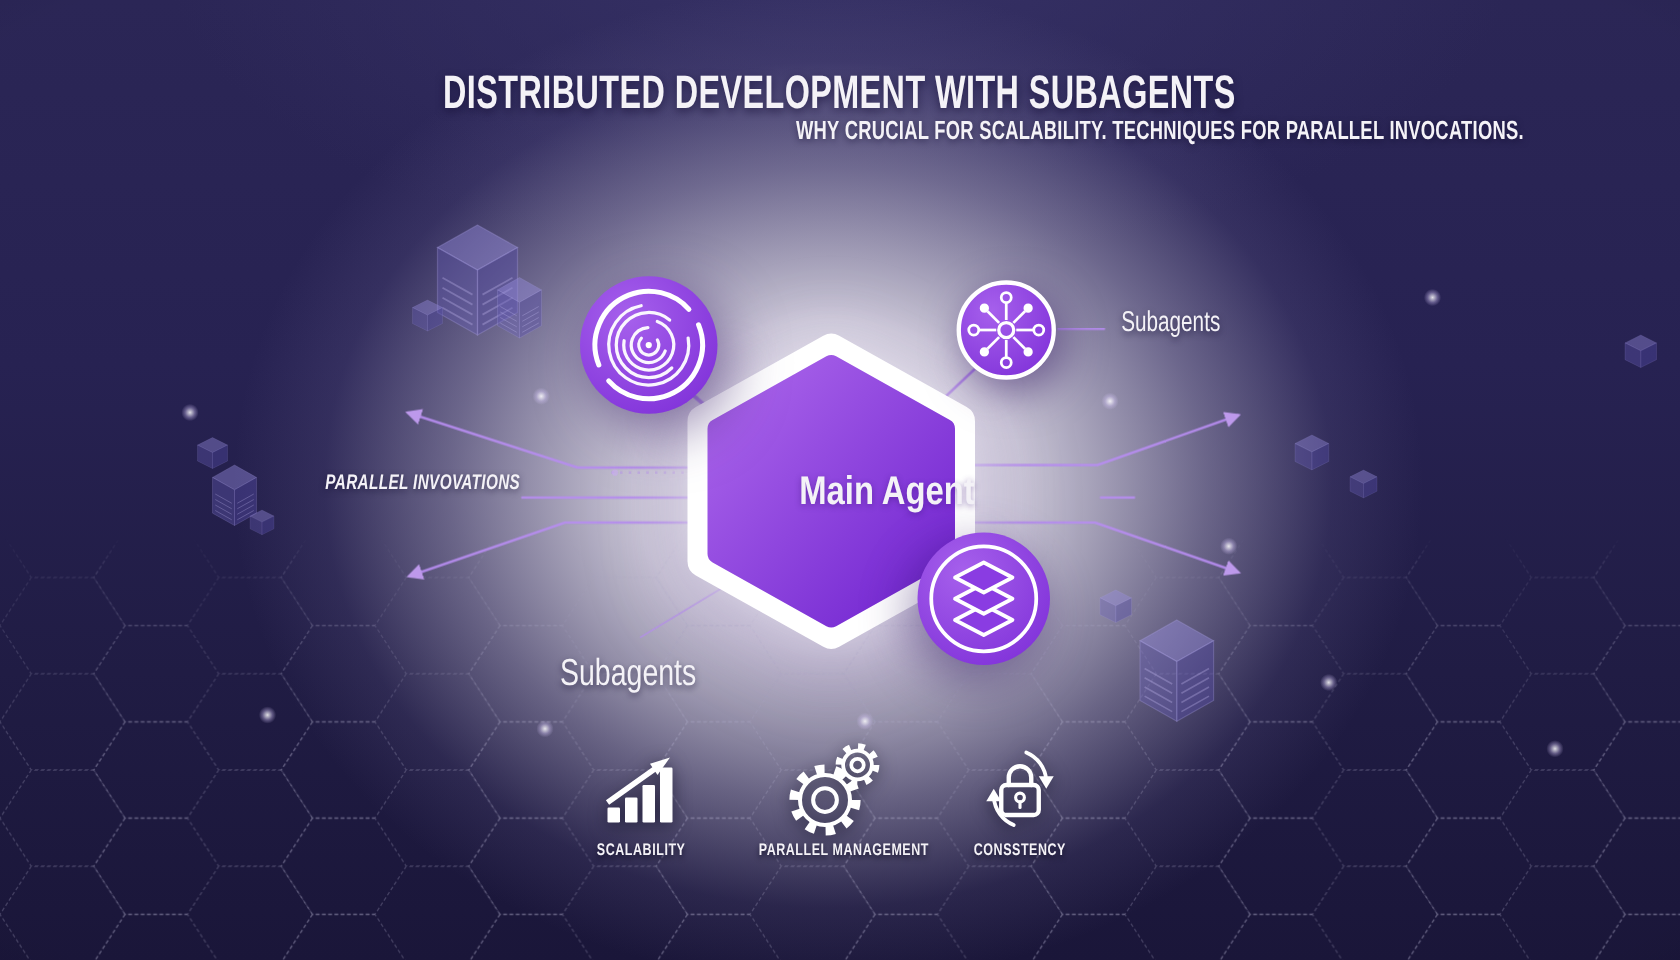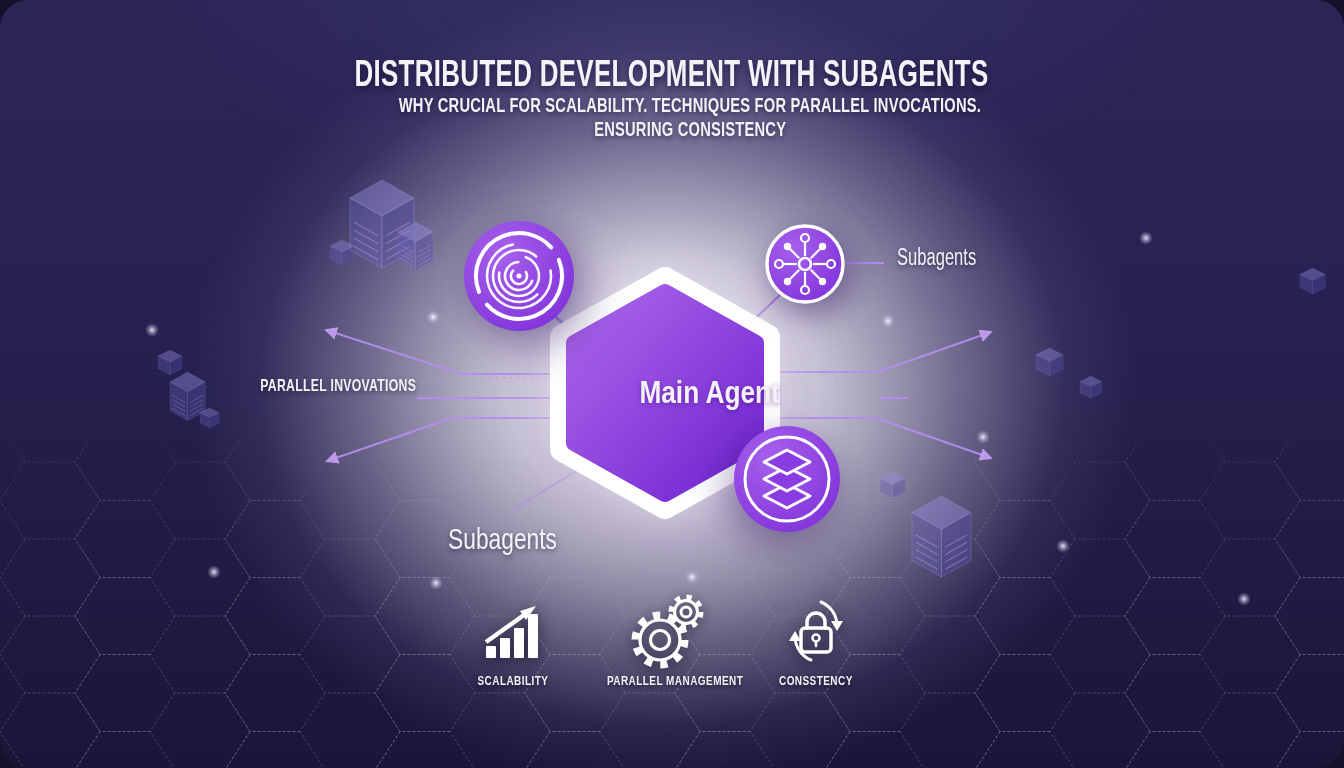--- a/index.html
+++ b/index.html
@@ -6,47 +6,46 @@
   .stage{
     position:relative;width:1344px;height:768px;overflow:hidden;
     font-family:"Liberation Sans",sans-serif;color:#f4f2f7;
     background:
       radial-gradient(ellipse 560px 470px at 49.3% 50.5%,
         rgba(248,246,250,.97) 0%, rgba(224,220,232,.88) 28%,
         rgba(184,178,204,.48) 54%, rgba(132,124,172,.15) 72%, rgba(132,124,172,0) 85%),
       radial-gradient(ellipse 900px 420px at 50% -5%, rgba(56,51,104,.9) 0%, rgba(56,51,104,0) 60%),
       radial-gradient(ellipse 1700px 900px at 50% 50%, rgba(0,0,0,0) 55%, rgba(8,6,22,.45) 100%),
       linear-gradient(180deg,#2b2656 0%,#272252 38%,#201c44 70%,#1a1639 100%);
-    border-radius: 28px;
   }
   .stage *{box-sizing:border-box;}
   .abs{position:absolute;}
   svg{display:block;overflow:visible;}
   .cond{display:inline-block;white-space:nowrap;transform-origin:center;}
   .condL{display:inline-block;white-space:nowrap;transform-origin:left center;}
 
   .title-wrap{left:0;top:52px;width:100%;text-align:center;}
   .title{font-size:37.5px;font-weight:700;letter-spacing:.5px;transform:scaleX(.69);
          text-shadow:0 3px 8px rgba(18,12,48,.6);}
-  .sub-wrap{left:0;width:100%;text-align:center;padding-left:36px;}
+  .sub-wrap{left:0;width:100%;text-align:right;padding-left:36px;}
   .sub1{top:93px;} .sub2{top:117px;}
   .subtitle{font-size:21px;font-weight:700;letter-spacing:.3px;transform:scaleX(.7);
             text-shadow:0 2px 6px rgba(18,12,48,.55);}
 
   .hex-svg{left:535px;top:248px;filter:drop-shadow(0 0 28px rgba(255,255,255,.85)) drop-shadow(0 14px 26px rgba(70,35,130,.35));}
   .main-agent-label{left:535px;top:374px;width:260px;text-align:right;}
   .main-agent-label .cond{font-size:32px;font-weight:700;transform:scaleX(.82);
       text-shadow:0 2px 6px rgba(60,20,120,.45);}
 
   .node1{left:454px;top:211px;filter:drop-shadow(10px 14px 22px rgba(45,18,95,.5));}
   .node2{left:760px;top:219px;filter:drop-shadow(6px 10px 16px rgba(45,18,95,.5));}
   .node3{left:722px;top:414px;filter:drop-shadow(-6px 12px 20px rgba(45,18,95,.45));}
 
   .lbl{position:absolute;text-shadow:0 2px 6px rgba(18,12,48,.55);}
-  .lbl-left{left:188px;top:376px;width:300px;text-align:center;}
+  .lbl-left{left:188px;top:376px;width:300px;text-align:center;font-style:italic;}
   .lbl-left .cond{font-size:17px;font-weight:700;letter-spacing:.4px;transform:scaleX(.72);}
   .lbl-subagents-top{left:897px;top:244px;}
   .lbl-subagents-top .condL{font-size:23px;font-weight:400;transform:scaleX(.72);}
   .lbl-right{left:926px;top:366px;line-height:29px;}
   .lbl-right .condL{font-size:22px;font-weight:400;transform:scaleX(.72);}
   .lbl-subagents-bottom{left:448px;top:522px;}
   .lbl-subagents-bottom .condL{font-size:30px;font-weight:400;transform:scaleX(.76);}
 
   .feature{position:absolute;top:596px;width:170px;text-align:center;}
   .f1{left:428px;} .f2{left:583px;} .f3{left:731px;}
@@ -152,23 +151,20 @@
       <path d="M489,378 L597,378" stroke-dasharray="2 5" opacity=".5"></path>
       <circle cx="492" cy="378" r="2.5" fill="#cfaef8" stroke="none" opacity=".6"></circle>
     </g>
   </svg>
 
   <div class="abs title-wrap">
     <span class="cond title">DISTRIBUTED DEVELOPMENT WITH SUBAGENTS</span>
   </div>
   <div class="abs sub-wrap sub1">
     <span class="cond subtitle">WHY CRUCIAL FOR SCALABILITY. TECHNIQUES FOR PARALLEL INVOCATIONS.</span>
-  </div>
-  <div class="abs sub-wrap sub2">
-    <span class="cond subtitle">ENSURING CONSISTENCY</span>
   </div>
 
   <svg class="abs hex-svg" width="260" height="290" viewBox="0 0 260 290">
     <defs>
       <linearGradient id="hexg" x1="0" y1="0" x2="1" y2="1">
         <stop offset="0" stop-color="#ad68ec"></stop>
           <stop offset="1" stop-color="#6f22cf"></stop>
       </linearGradient>
     </defs>
     <polygon points="130,32 232,89 232,201 130,258 28,201 28,89" fill="#ffffff" stroke="#ffffff" stroke-width="26" stroke-linejoin="round"></polygon>

